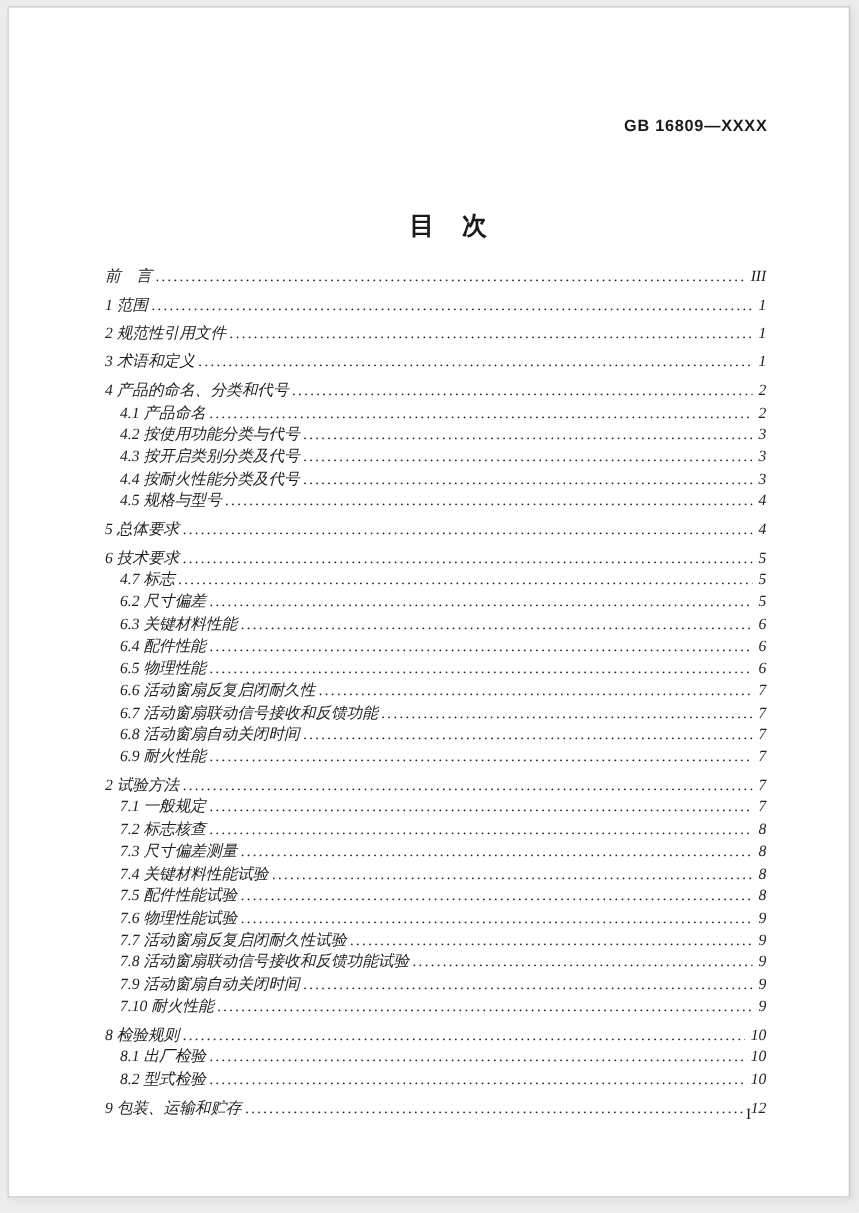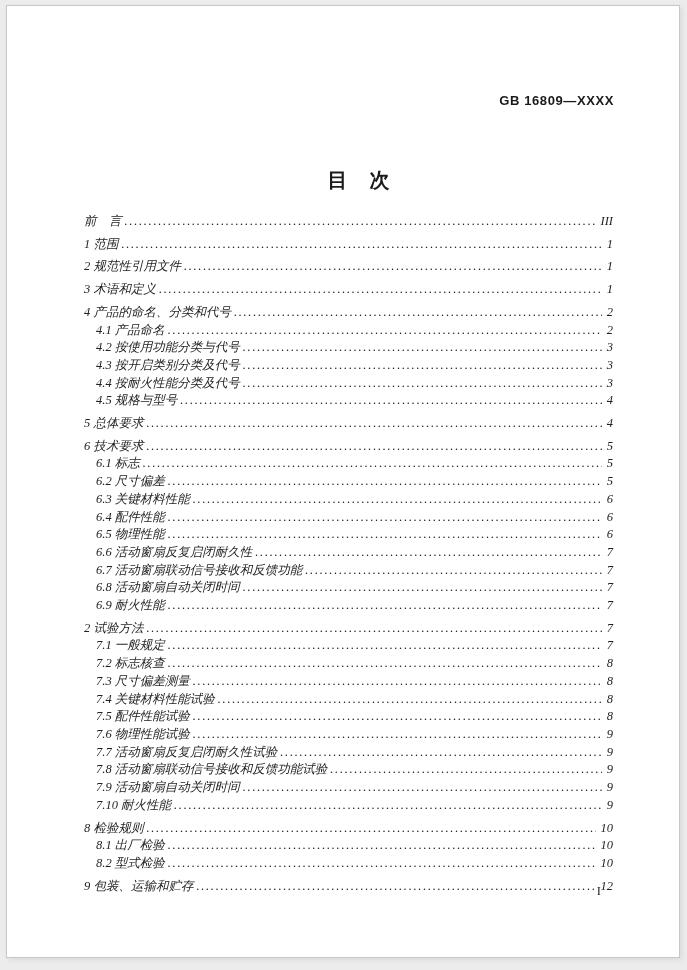--- a/index.html
+++ b/index.html
@@ -163,21 +163,21 @@
     <span class="toc-label">5 总体要求</span>
     <span class="toc-dots"></span>
     <span class="toc-page">4</span>
   </div>
         <div class="toc-row lvl1">
     <span class="toc-label">6 技术要求</span>
     <span class="toc-dots"></span>
     <span class="toc-page">5</span>
   </div>
         <div class="toc-row lvl2">
-    <span class="toc-label">6.1 标志</span>
+    <span class="toc-label">4.7 标志</span>
     <span class="toc-dots"></span>
     <span class="toc-page">5</span>
   </div>
         <div class="toc-row lvl2">
     <span class="toc-label">6.2 尺寸偏差</span>
     <span class="toc-dots"></span>
     <span class="toc-page">5</span>
   </div>
         <div class="toc-row lvl2">
     <span class="toc-label">6.3 关键材料性能</span>

